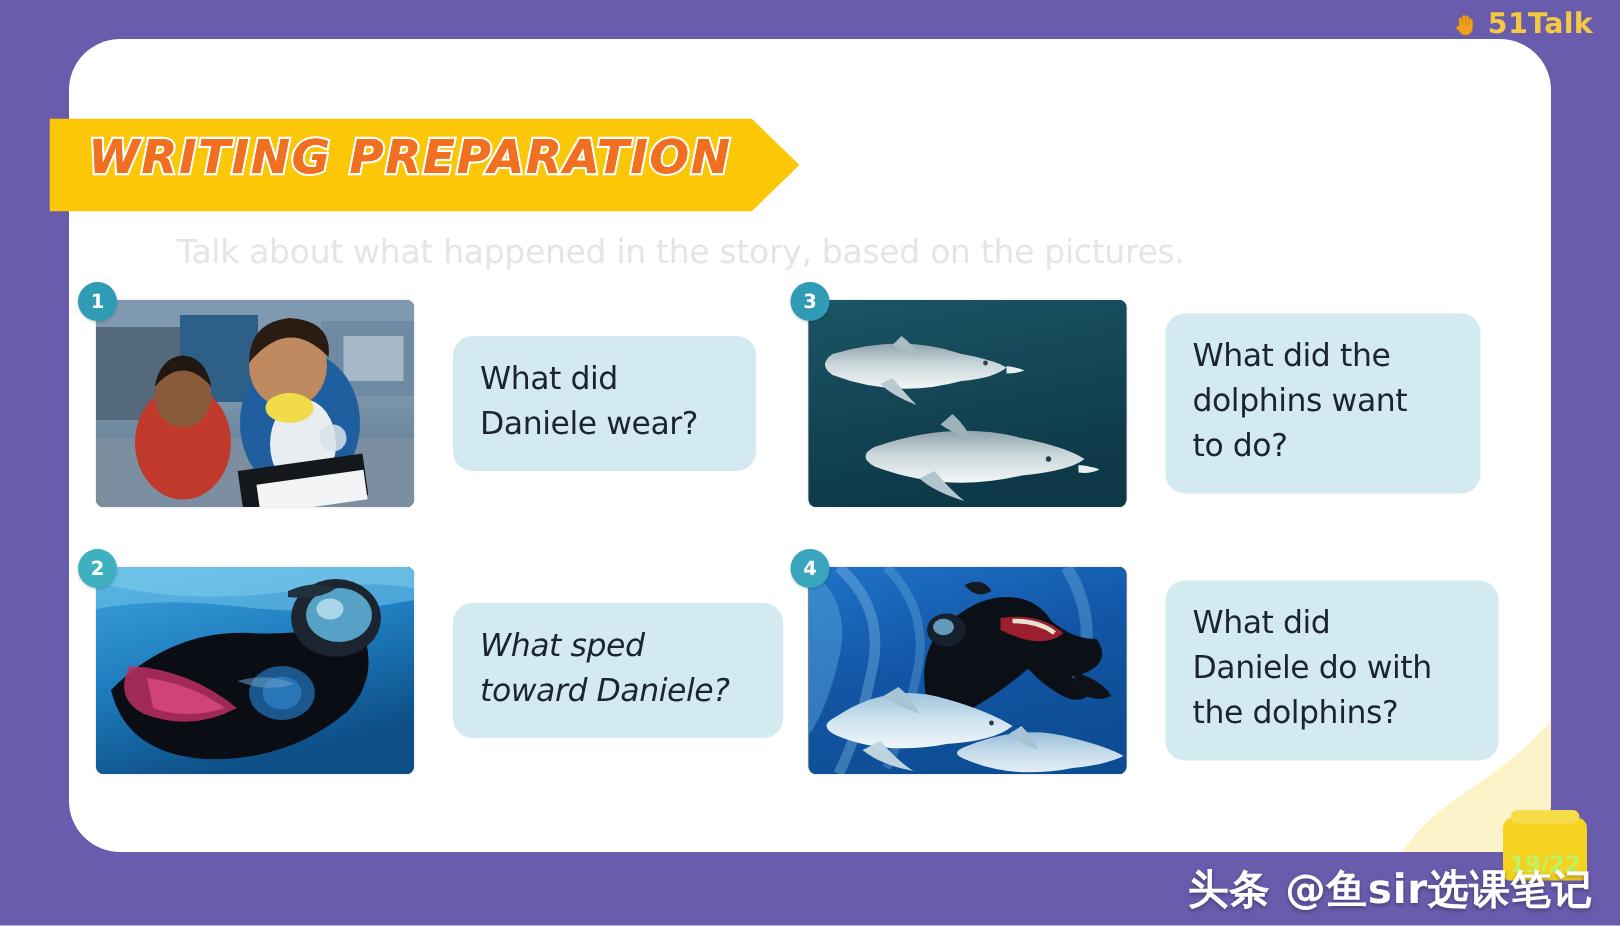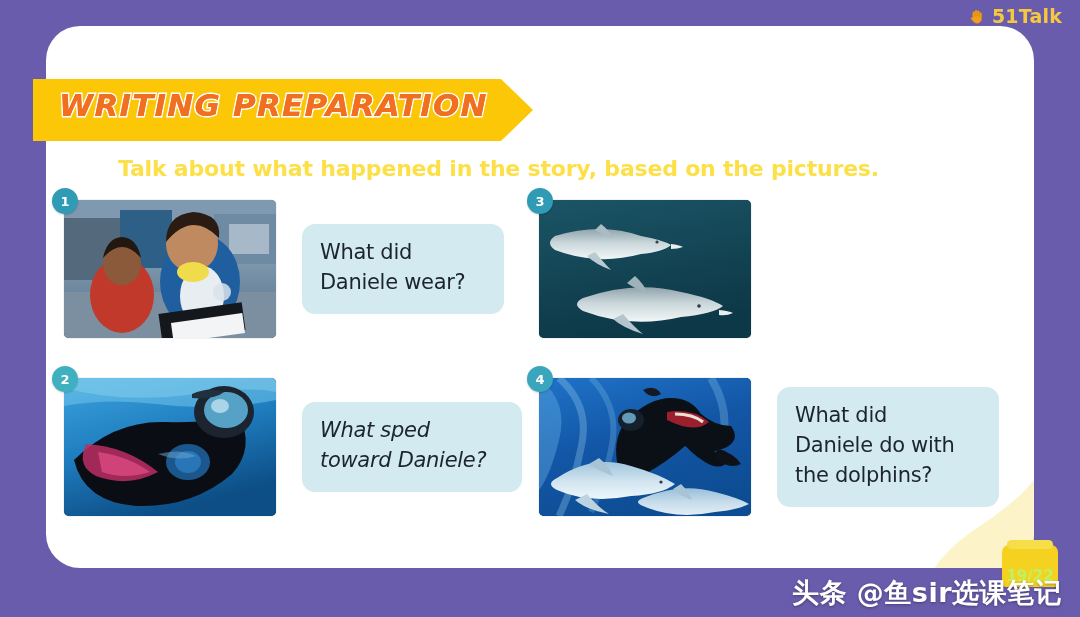--- a/index.html
+++ b/index.html
@@ -64,21 +64,21 @@
     position:absolute;left:26px;top:50%;transform:translateY(-50%);
     font-family:"DejaVu Sans", sans-serif;
     font-size:31px;font-weight:bold;font-style:italic;
     letter-spacing:1.2px;
     color:#f06f20;white-space:nowrap;
   }
 
   
   .instruction{
     position:absolute;left:118px;top:156px;
-    font-size:22px;font-weight:bold;color:#fde047;
+    font-size:22px;font-weight:normal;color:#e5e5e5;
     font-family:"DejaVu Sans", sans-serif;
     letter-spacing:-.2px;
     white-space:nowrap;
     z-index:12;
   }
 
   
   .grid{
     position:absolute;left:56px;top:196px;
     width:976px;height:350px;
@@ -259,20 +259,23 @@
           <g>
             <path d="M44 98 q52 -18 98 -6 q30 6 42 14 q-10 8 -42 11 q-50 12 -98 -6 q-12 -7 0 -13z" fill="url(#d3)"></path>
             <path d="M96 76 q9 8 13 18 q-14 -6 -21 -11z" fill="#9fb2ba"></path>
             <path d="M84 114 q12 14 20 20 q-20 -6 -30 -15z" fill="#b4c6cd"></path>
             <circle cx="160" cy="106" r="1.8" fill="#2d3b43"></circle>
             <path d="M180 110 q10 1 14 3 q-6 3 -14 2z" fill="#e8eff1"></path>
           </g>
         </svg>
       </div>
     </div>
+    <div class="bubble w3">What did the
+dolphins want
+to do?</div>
   </div>
 
   <div class="item p2">
     <div class="thumb-wrap">
       <div class="badge b2">2</div>
       <div class="thumb">
         <svg viewBox="0 0 212 138" preserveAspectRatio="none">
           <defs>
             <linearGradient id="g2a" x1="0" y1="0" x2="0.4" y2="1">
               <stop offset="0" stop-color="#3ea4de"></stop>

